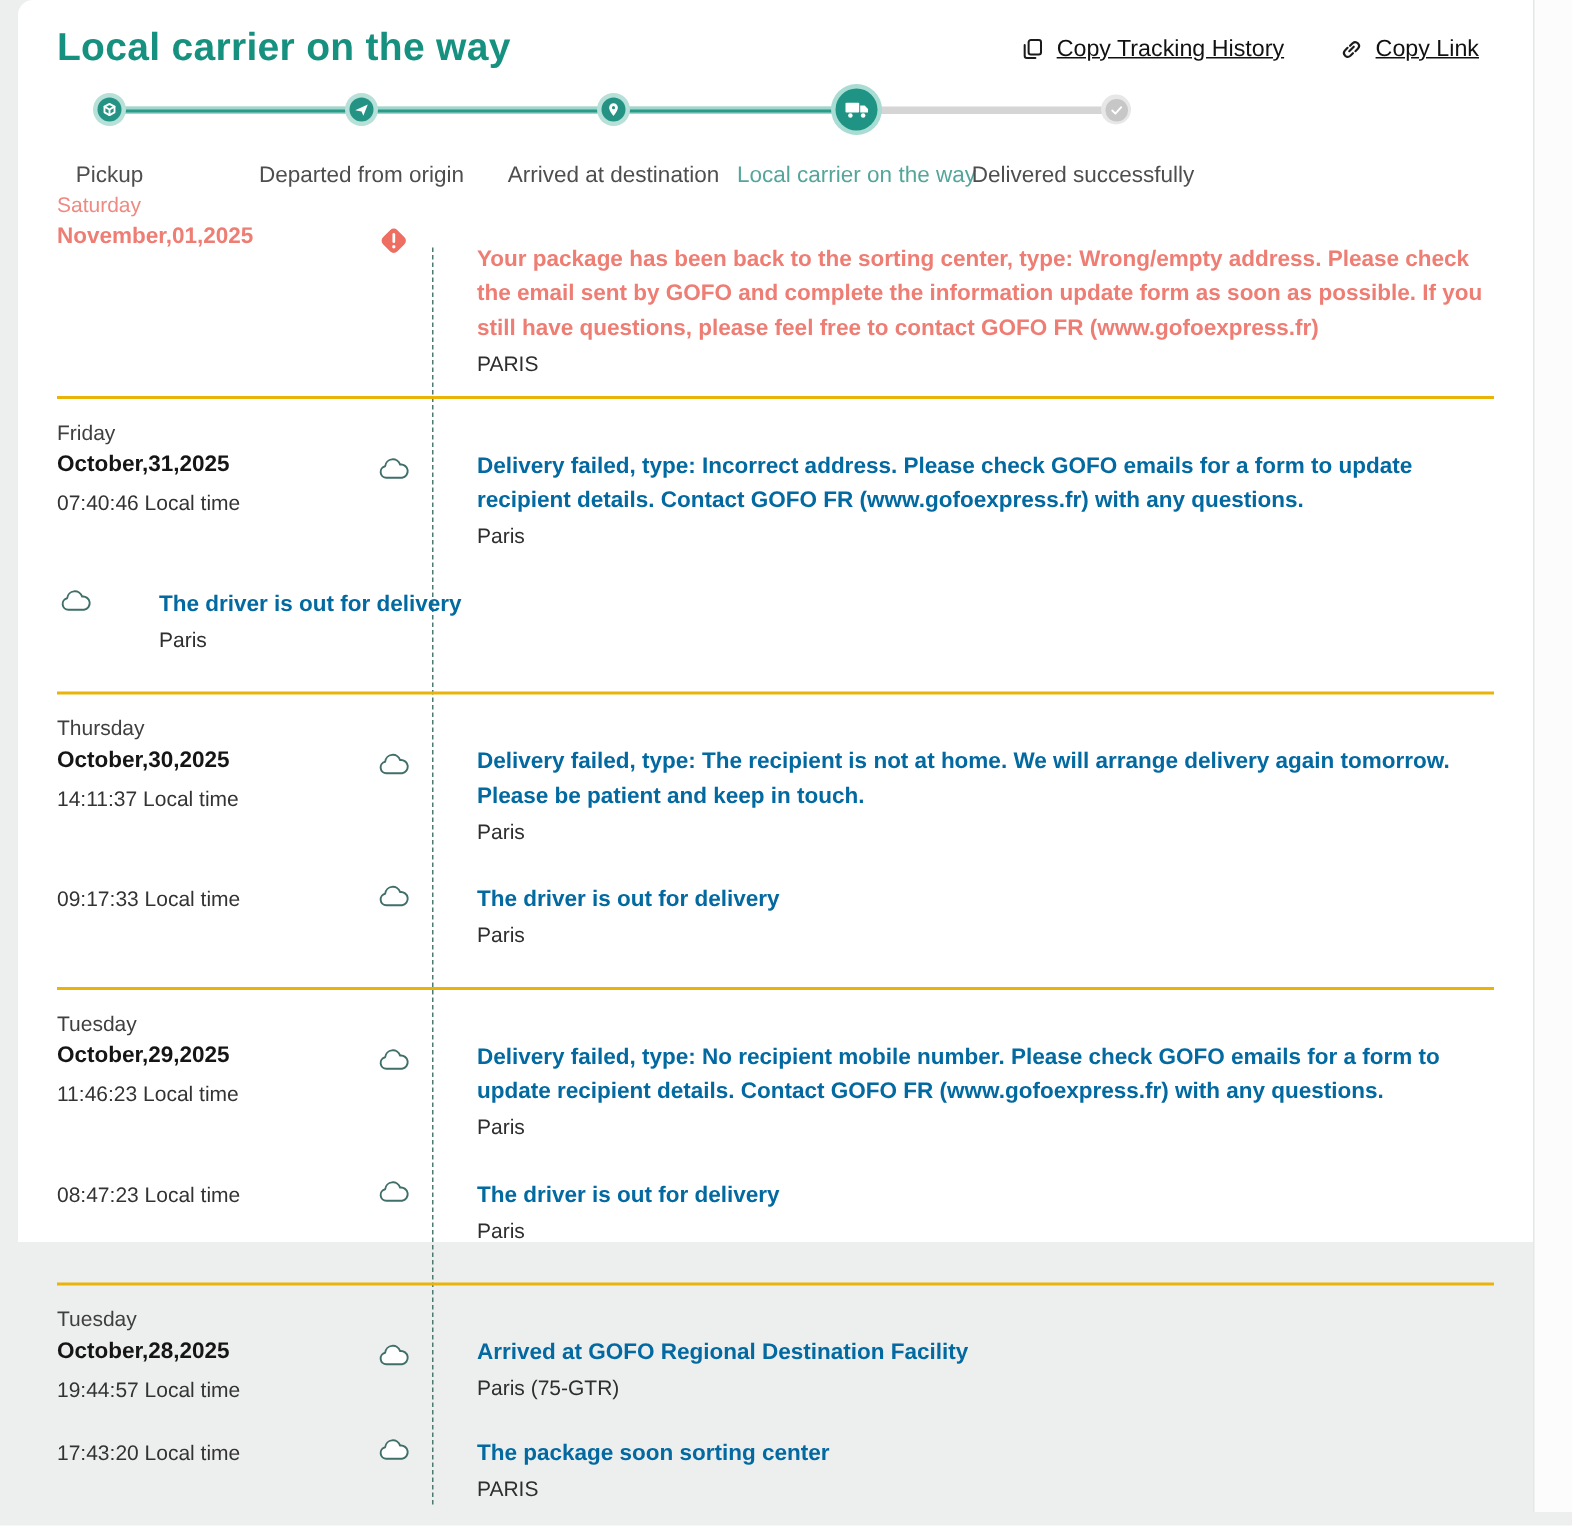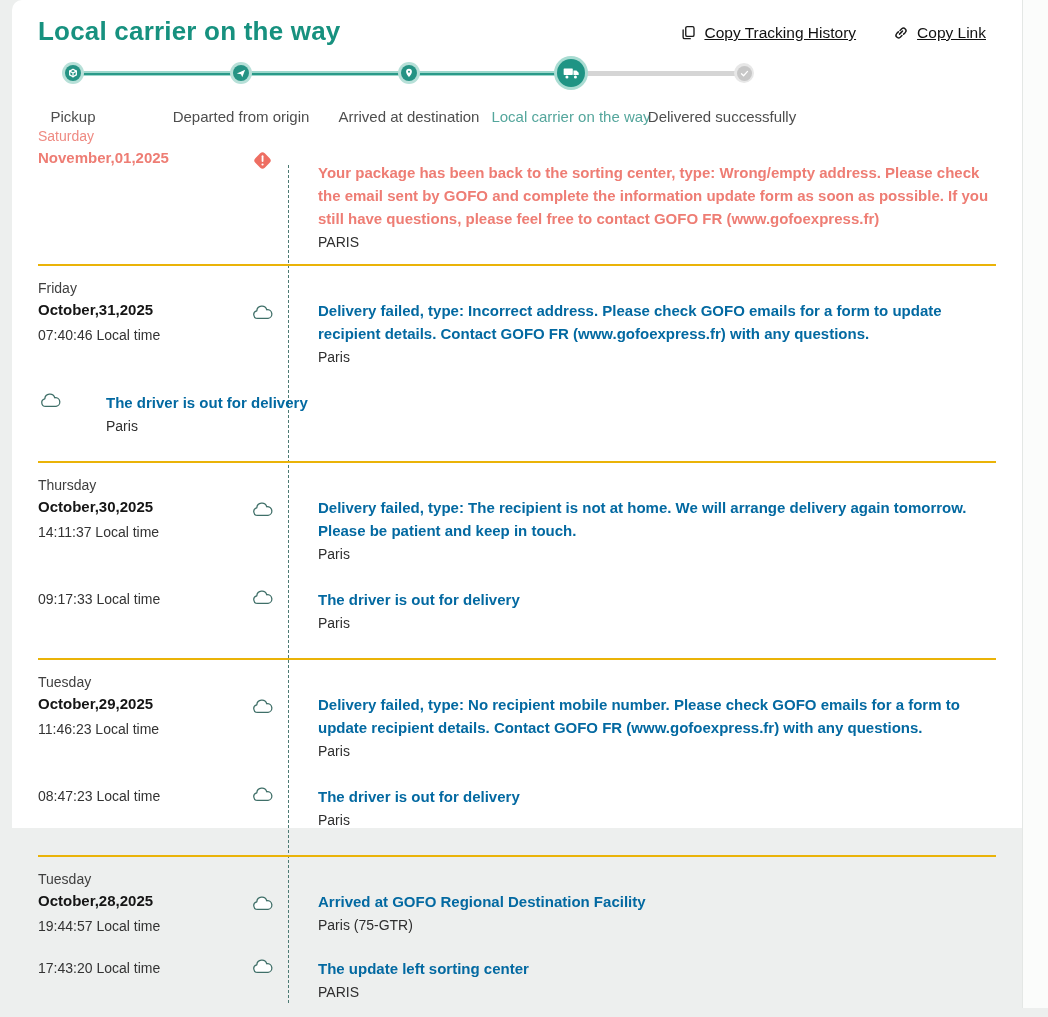--- a/index.html
+++ b/index.html
@@ -285,20 +285,20 @@
         <div class="event e-second">
           <div class="left">
             <div class="time" style="margin-top: 0px;">17:43:20 Local time</div>
           </div>
           <div class="mid cloud-node">
             <svg width="22" height="17" viewBox="0 0 24 18" fill="#fff" stroke="#3f6f68" stroke-width="1.4" stroke-linejoin="round">
               <path d="M18.6 15.5H7.2a4.2 4.2 0 0 1-.9-8.3A5.6 5.6 0 0 1 17.2 6a4.6 4.6 0 0 1 1.4 9.5z"></path>
             </svg>
           </div>
           <div class="right">
-            <div class="msg">The update left sorting center</div>
+            <div class="msg">The package soon sorting center</div>
             <div class="loc">PARIS</div>
           </div>
         </div>
       </div>
     </div>
 </div>
 <div class="right-gutter"></div>
 
 </body></html>

